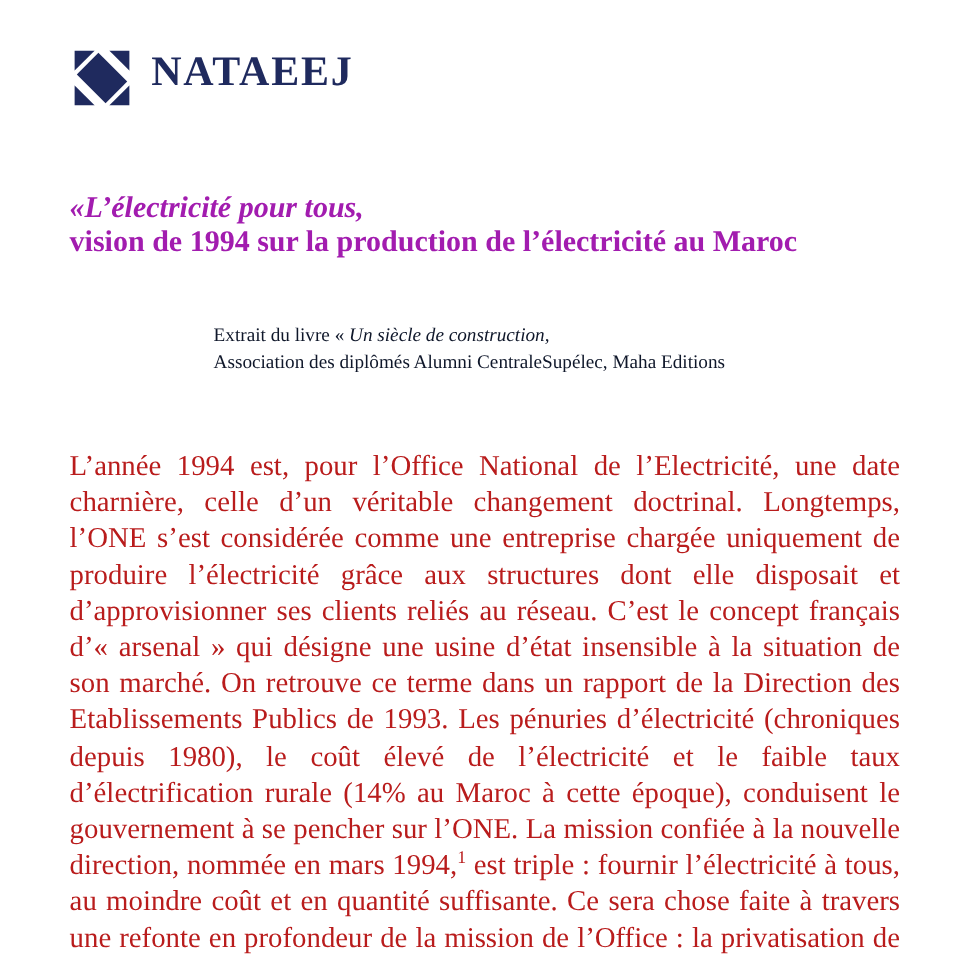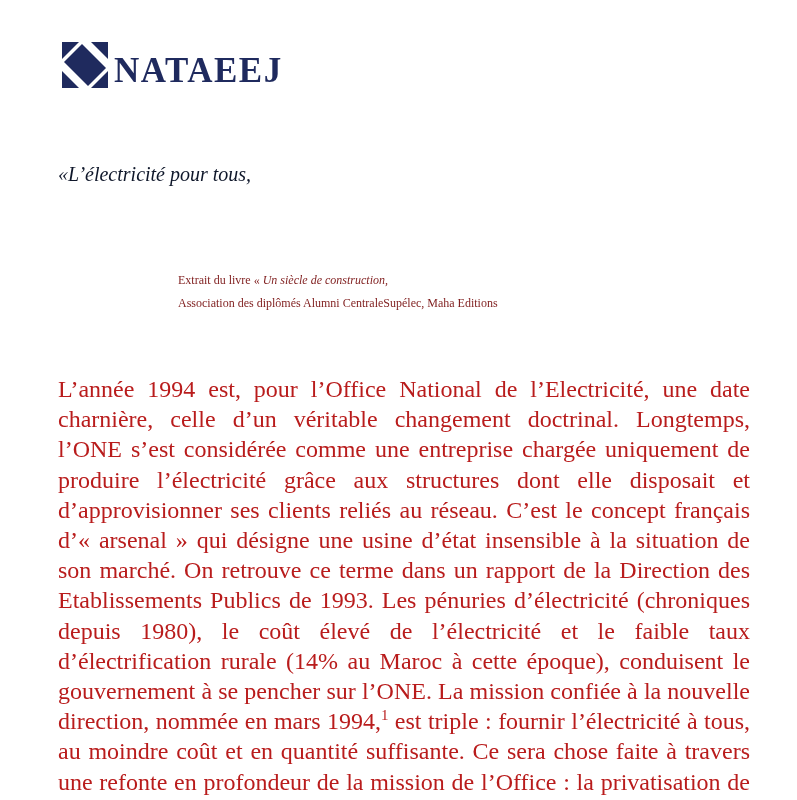--- a/index.html
+++ b/index.html
@@ -22,22 +22,22 @@
     height: 800px;
     box-sizing: border-box;
   }
 
   
   .header {
     position: absolute;
     left: 62px;
     top: 42px;
     display: flex;
-    align-items: flex-end;
-    gap: 6px;
+    align-items: flex-start;
+    gap: 18px;
   }
   .logo-mark {
     width: 46px;
     height: 46px;
     display: block;
     flex: 0 0 auto;
   }
   .wordmark {
     font-family: "Liberation Serif", "DejaVu Serif", serif;
     font-size: 35px;
@@ -49,41 +49,41 @@
   }
 
   
   .title-block {
     position: absolute;
     left: 58px;
     top: 160px;
     width: 700px;
   }
   .title-line {
-    font-size: 20px;
-    font-weight: 400;
+    font-size: 25px;
+    font-weight: 700;
     line-height: 28px;
-    color: #0f172a;
+    color: #a21caf;
     white-space: nowrap;
   }
   .title-line.italic {
     font-style: italic;
   }
 
   
   .source-block {
     position: absolute;
     left: 178px;
     top: 269px;
     width: 600px;
   }
   .source-line {
-    font-size: 12px;
+    font-size: 16px;
     line-height: 22.5px;
-    color: #7f1d1d;
+    color: #0f172a;
     white-space: nowrap;
   }
   .source-line .ital {
     font-style: italic;
   }
 
   
   .body-block {
     position: absolute;
     left: 58px;
@@ -117,20 +117,21 @@
       <polygon points="0,29 17,46 0,46" fill="#1f2a5e"></polygon>
       <polygon points="29,46 46,46 46,29" fill="#1f2a5e"></polygon>
       <polygon points="0,21 21,0 46,0 46,25 25,46 0,46" fill="none"></polygon>
       <polygon points="2,20 20,2 44,26 26,44" fill="#1f2a5e"></polygon>
     </svg>
     <div class="wordmark">NATAEEJ</div>
   </div>
 
   <div class="title-block">
     <div class="title-line italic">«L’électricité pour tous,</div>
+    <div class="title-line">vision de 1994 sur la production de l’électricité au Maroc</div>
   </div>
 
   <div class="source-block">
     <div class="source-line"><span>Extrait du livre  «</span> <span class="ital">Un siècle de construction,</span></div>
     <div class="source-line">Association des diplômés Alumni CentraleSupélec, Maha Editions</div>
   </div>
 
   <div class="body-block">
     <p class="body-para"><span>L’année 1994 est, pour l’Office National de l’Electricité, une date charnière, celle d’un véritable changement doctrinal. Longtemps, l’ONE s’est considérée comme une entreprise chargée uniquement de produire l’électricité grâce aux structures dont elle disposait et d’approvisionner ses clients reliés au réseau. C’est le concept français d’« arsenal » qui désigne une usine d’état insensible à la situation de son marché. On retrouve ce terme dans un rapport de la Direction des Etablissements Publics de 1993. Les pénuries d’électricité (chroniques depuis 1980), le coût élevé de l’électricité et le faible taux d’électrification rurale (14% au Maroc à cette époque), conduisent le gouvernement à se pencher sur l’ONE. La mission confiée à la nouvelle direction, nommée en mars 1994,</span><sup>1</sup><span> est triple : fournir l’électricité à tous, au moindre coût et en quantité suffisante. Ce sera chose faite à travers une refonte en profondeur de la mission de l’Office : la privatisation de la production, le lancement du Programme d’Electrification Rurale, le lancement des énergies renouvelables et le développement des interconnexions.</span></p>
   </div>

